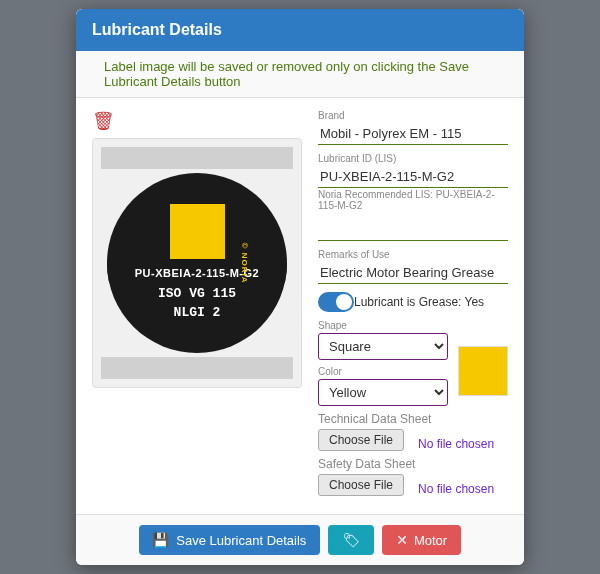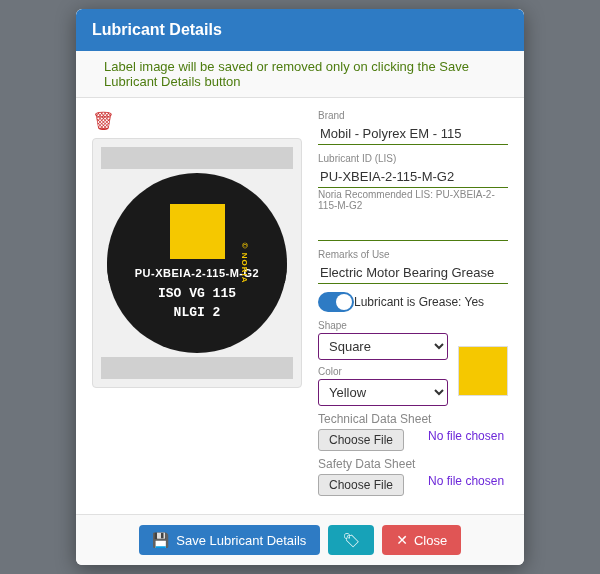--- a/index.html
+++ b/index.html
@@ -238,22 +238,22 @@
 
     .file-field label {
       font-size: 12px;
       color: #888;
       display: block;
       margin-bottom: 3px;
     }
 
     .file-row {
       display: flex;
-      align-items: flex-start;
-      gap: 24px;
+      align-items: flex-end;
+      gap: 14px;
     }
 
     .choose-file-btn {
       background: #e8e8e8;
       border: 1px solid #aaa;
       border-radius: 3px;
       padding: 3px 10px;
       font-size: 12px;
       cursor: pointer;
       color: #333;
@@ -409,18 +409,18 @@
     <div class="modal-footer">
       <button class="btn btn-blue">
         <span class="btn-icon">💾</span>
         <span>Save Lubricant Details</span>
       </button>
       <button class="btn btn-teal">
         <span class="btn-icon">🏷</span>
       </button>
       <button class="btn btn-danger">
         <span class="btn-icon">✕</span>
-        <span>Close</span>
+        <span>Motor</span>
       </button>
     </div>
 
   </div>
 </div>
 
 </body></html>

